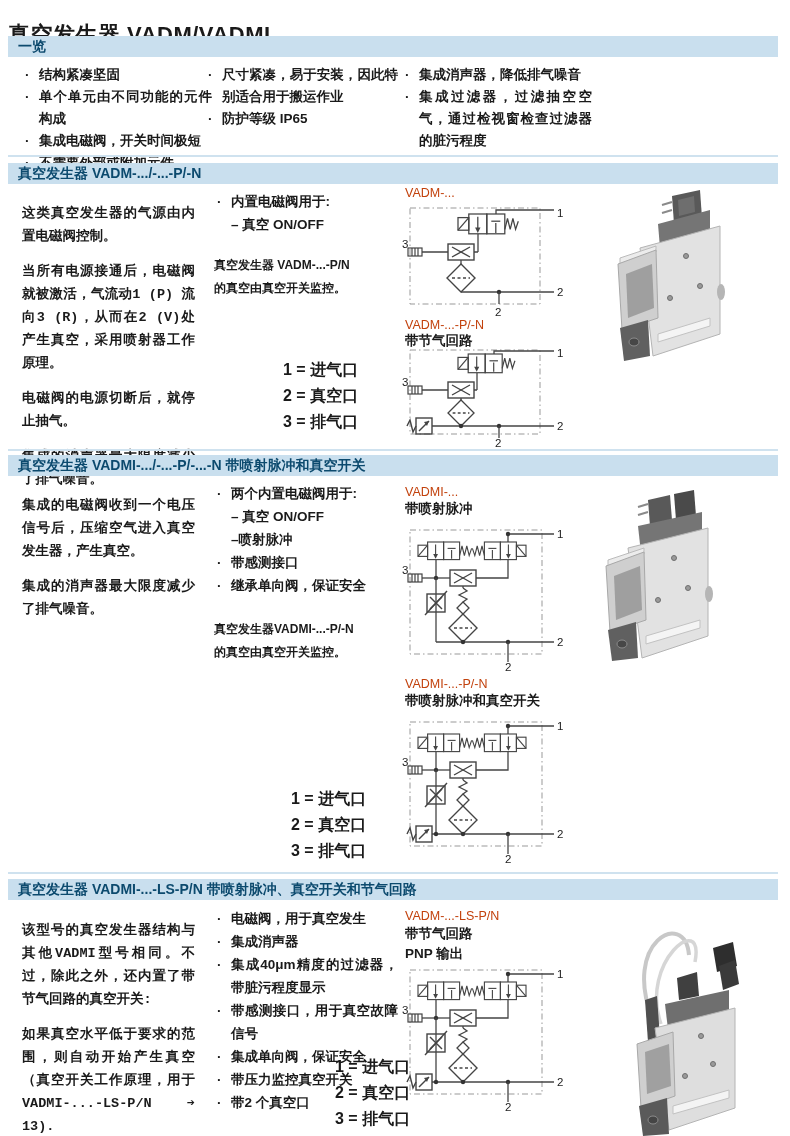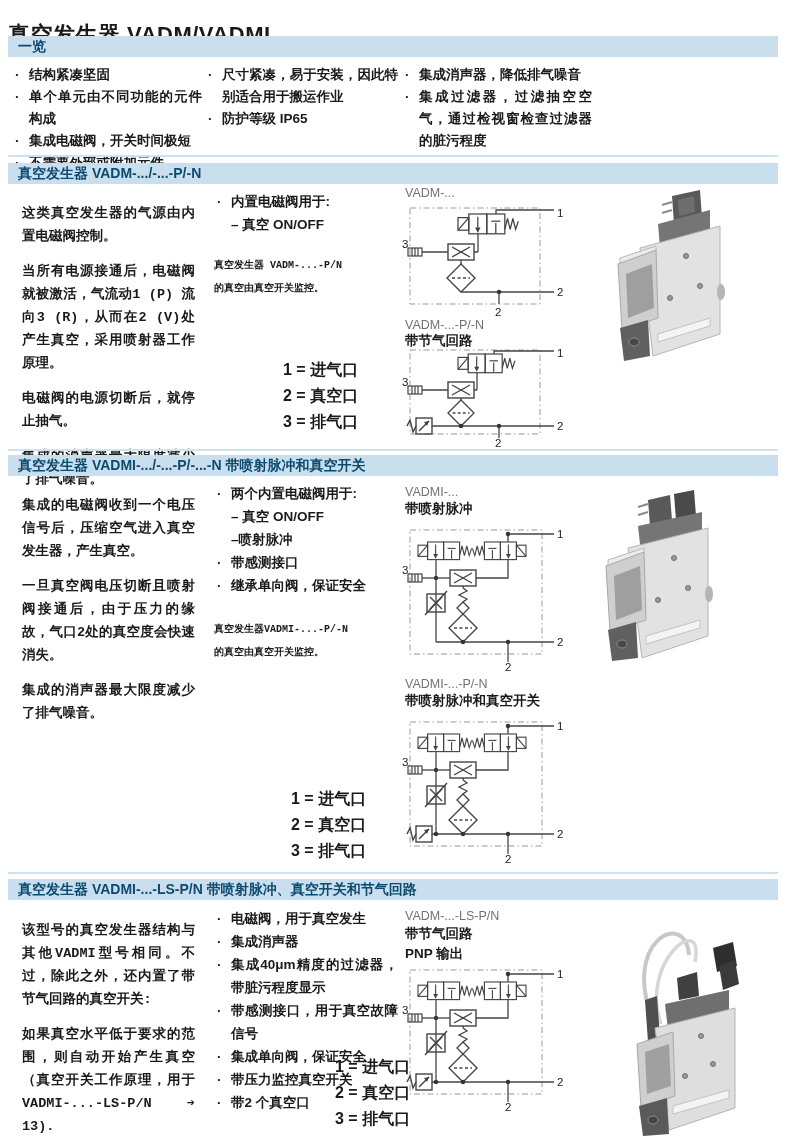--- a/index.html
+++ b/index.html
@@ -8,22 +8,22 @@
   .title{position:absolute;left:8px;top:20px;font-size:22px;font-weight:bold;letter-spacing:.5px;}
   .band{position:absolute;left:8px;width:770px;height:21px;background:var(--band,#c9dfee);
         font-size:14px;font-weight:bold;line-height:21px;padding-left:10px;box-sizing:border-box;color:#0c4a6e;}
   .rule{position:absolute;left:8px;width:770px;height:2px;background:#cfe2ef;}
   .col{position:absolute;font-size:13.5px;line-height:22px;font-weight:bold;text-align:justify;}
   .paras{line-height:23px;}
   .para{margin:12px;font-family:Liberation Mono, monospace;}
   .bitem{position:relative;padding-left:17px;}
   .bitem::before{content:"\00B7";position:absolute;left:3px;}
   .bsub{padding-left:17px;}
-  .note{position:absolute;font-size:10px;line-height:23px;font-weight:bold;font-family:Liberation Mono, monospace;}
-  .dlabel{position:absolute;font-size:12.5px;font-weight:normal;color:#737373;line-height:16px;}
+  .note{position:absolute;font-size:12px;line-height:23px;font-weight:bold;}
+  .dlabel{position:absolute;font-size:12.5px;font-weight:normal;color:#c2410c;line-height:16px;}
   .dsub{position:absolute;font-size:13.5px;font-weight:bold;line-height:18px;}
   .legend{position:absolute;font-size:16px;font-weight:bold;line-height:26px;}
   .diag,.photo{position:absolute;}
   .dd{fill:none;stroke:#999;stroke-width:1;stroke-dasharray:6,3,1.5,3;}
   .ln{fill:none;stroke:#444;stroke-width:1.3;}
   .dot{fill:#333;stroke:none;}
   svg text{font-size:11.5px;fill:#222;font-weight:normal;font-family:"Liberation Sans",sans-serif;}
 </style>
 </head>
 <body>
@@ -69,21 +69,21 @@
       <polygon points="13,3 8,4 11,8" fill="#444" stroke="none"></polygon>
     </g>
   </defs>
 </svg>
 
 <div class="page">
 
   <div class="title">真空发生器 VADM/VADMI</div>
 
   <div class="band" style="top:36px">一览</div>
-  <div class="col" style="left:12px;top:64px;width:190px">
+  <div class="col" style="left:22px;top:64px;width:190px">
     <div class="bitem">结构紧凑坚固</div>
     <div class="bitem">单个单元由不同功能的元件构成</div>
     <div class="bitem">集成电磁阀，开关时间极短</div>
     <div class="bitem">不需要外部或附加元件</div>
   </div>
   <div class="col" style="left:205px;top:64px;width:193px">
     <div class="bitem">尺寸紧凑，易于安装，因此特别适合用于搬运作业</div>
     <div class="bitem">防护等级 IP65</div>
   </div>
   <div class="col" style="left:402px;top:64px;width:190px">
@@ -177,21 +177,20 @@
     <circle cx="88" cy="70" r="2.5" fill="#9a9a9a" stroke="#6f6f6f"></circle>
     <circle cx="102" cy="100" r="2.5" fill="#9a9a9a" stroke="#6f6f6f"></circle>
     <circle cx="72" cy="112" r="2.5" fill="#9a9a9a" stroke="#6f6f6f"></circle>
   </svg>
 
   <div class="rule" style="top:449px"></div>
   <div class="band" style="top:455px">真空发生器 VADMI-.../-...-P/-...-N 带喷射脉冲和真空开关</div>
 
   <div class="col paras" style="left:10px;top:482px;width:197px">
     <p class="para">集成的电磁阀收到一个电压信号后，压缩空气进入真空发生器，产生真空。</p>
-    <p class="para">一旦真空阀电压切断且喷射阀接通后，由于压力的缘故，气口2处的真空度会快速消失。</p>
     <p class="para">集成的消声器最大限度减少了排气噪音。</p>
   </div>
   <div class="col paras" style="left:214px;top:482px;width:180px">
     <div class="bitem">两个内置电磁阀用于:</div>
     <div class="bsub">– 真空 ON/OFF</div>
     <div class="bsub">–喷射脉冲</div>
     <div class="bitem">带感测接口</div>
     <div class="bitem">继承单向阀，保证安全</div>
   </div>
   <div class="note" style="left:214px;top:618px;width:180px">

